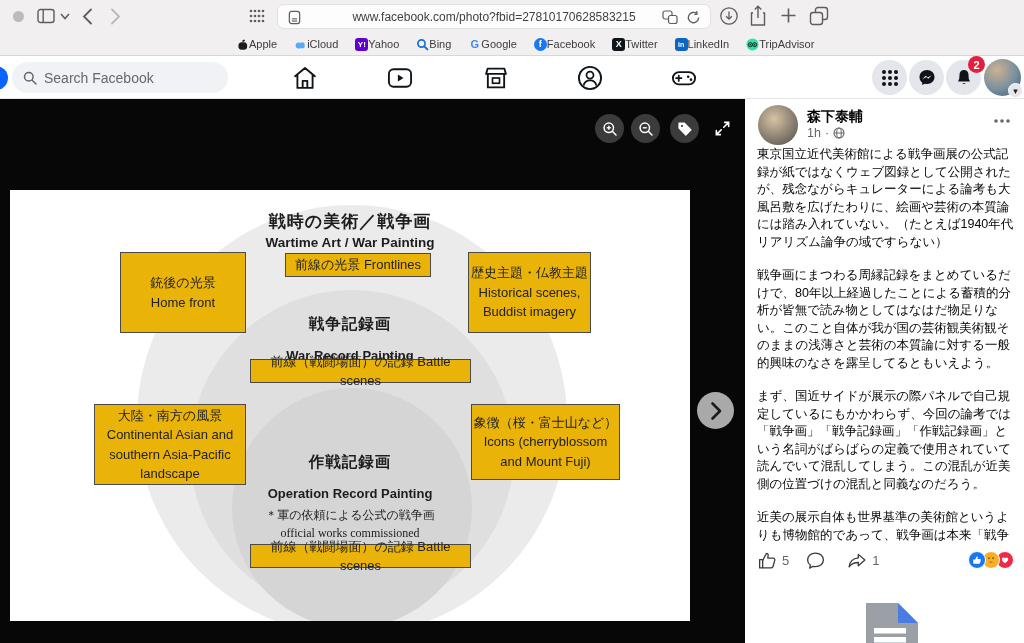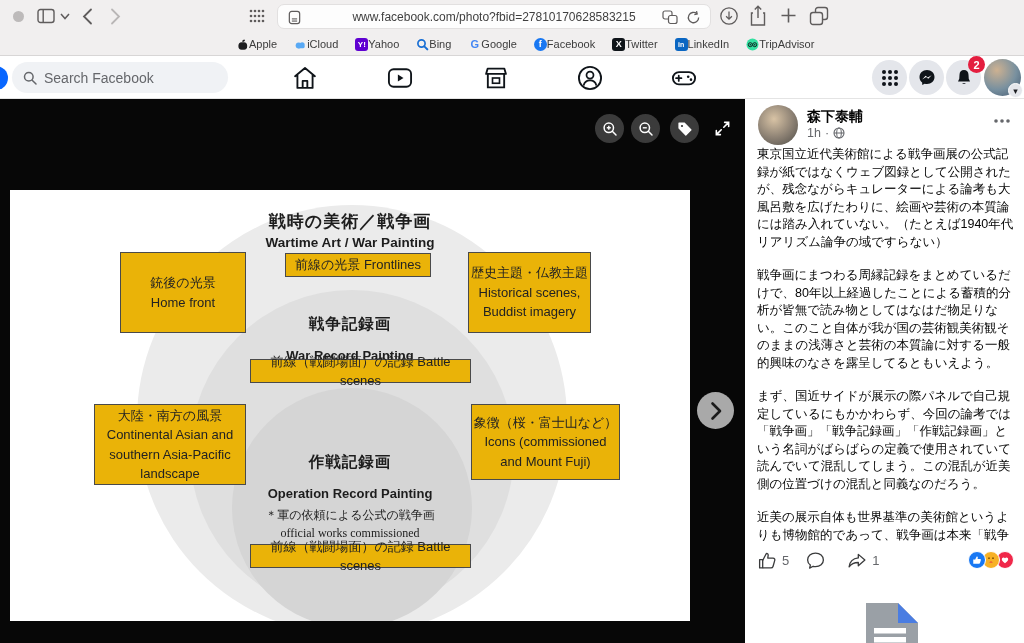--- a/index.html
+++ b/index.html
@@ -297,21 +297,21 @@
       <div class="jp-mid">戦争記録画</div>
       <div class="en-mid">War Record Painting</div>
     </div>
     <div class="dbox" style="left:240px;top:169px;width:221px;height:24px">前線（戦闘場面）の記録 Battle scenes</div>
 
     <div class="dbox preline" style="left:84px;top:214px;width:152px;height:81px">大陸・南方の風景
 Continental Asian and
 southern Asia-Pacific
 landscape</div>
     <div class="dbox preline" style="left:461px;top:214px;width:149px;height:76px">象徴（桜・富士山など）
-Icons (commissioned
+Icons (cherryblossom
 and Mount Fuji)</div>
 
     <div class="dcenter" style="top:262px">
       <div class="jp-mid">作戦記録画</div>
       <div class="en-mid">Operation Record Painting</div>
       <div class="serifnote">＊軍の依頼による公式の戦争画</div>
       <div class="serifnote preline" style="margin-top:1px">official works commissioned
 by the military</div>
     </div>
     <div class="dbox" style="left:240px;top:354px;width:221px;height:24px">前線（戦闘場面）の記録 Battle scenes</div>

